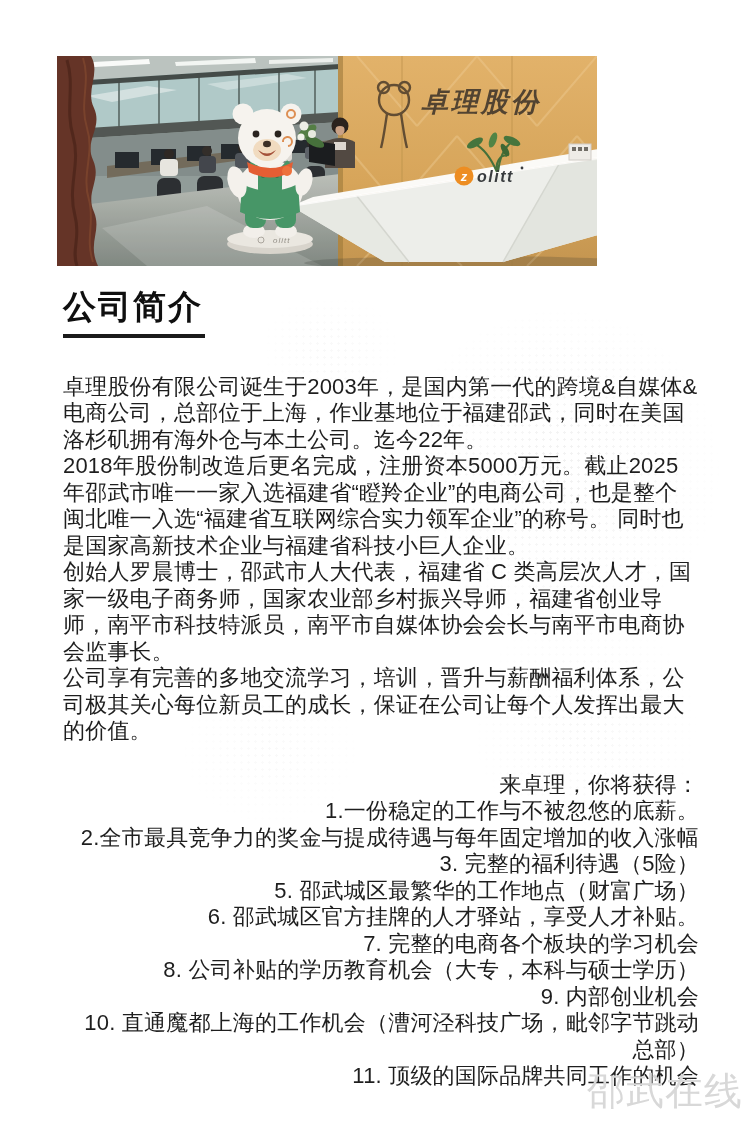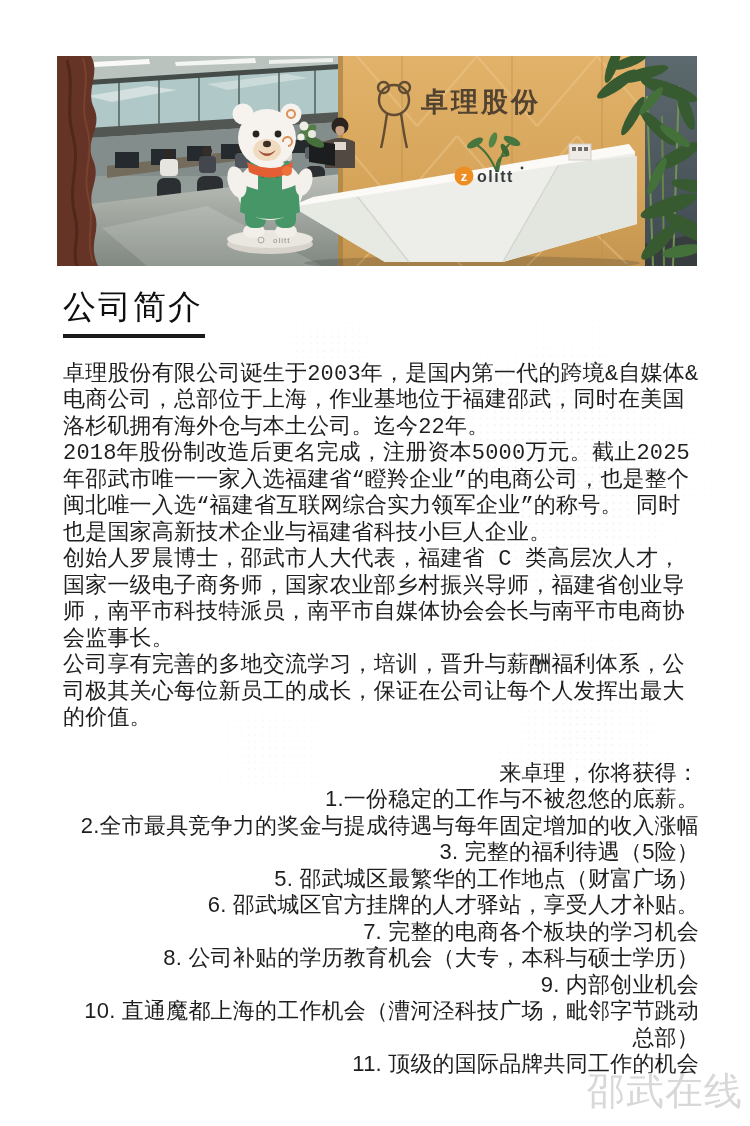--- a/index.html
+++ b/index.html
@@ -21,36 +21,37 @@
     mask-image:radial-gradient(closest-side, rgba(0,0,0,.9), transparent 72%);
     pointer-events:none;
   }
   .speckle.s1 { left:330px; top:240px; width:460px; height:460px; opacity:.75; }
   .speckle.s2 { left:420px; top:560px; width:330px; height:330px; opacity:.45; }
   .speckle.s3 { left:140px; top:640px; width:260px; height:220px; opacity:.3; }
   .speckle.s4 { left:230px; top:270px; width:200px; height:160px; opacity:.35; }
 
   .hero {
     position:absolute; left:57px; top:56px;
-    width:693px; height:210px;
+    width:540px; height:210px;
     overflow:hidden;
+    font-style:italic;
   }
   .hero svg { display:block; }
 
   .content {
     position:absolute; left:63px; top:288px; width:636px;
   }
   .page-title {
-    font-size:33px; font-weight:400; color:#0f0f0f;
+    font-size:33px; font-weight:700; color:#0f0f0f;
     letter-spacing:2px; line-height:1.15;
   }
   .title-underline {
     width:142px; height:4px; background:#1a1a1a; margin-top:8px;
   }
-  .paras { margin-top:24px;font-family:Liberation Mono, monospace; }
+  .paras { margin-top:36px; }
   .para, .offer-lead, .offer-item {
     font-size:22px; line-height:26.5px; color:#1e1e1e;
     letter-spacing:0.2px;
     white-space:pre-wrap;
   }
   .offers { margin-top:27px;text-align:right; }
   .watermark {
     position:absolute; right:7px; bottom:9px;
     font-size:38px; color:#d8d8d8; letter-spacing:1px;
   }

